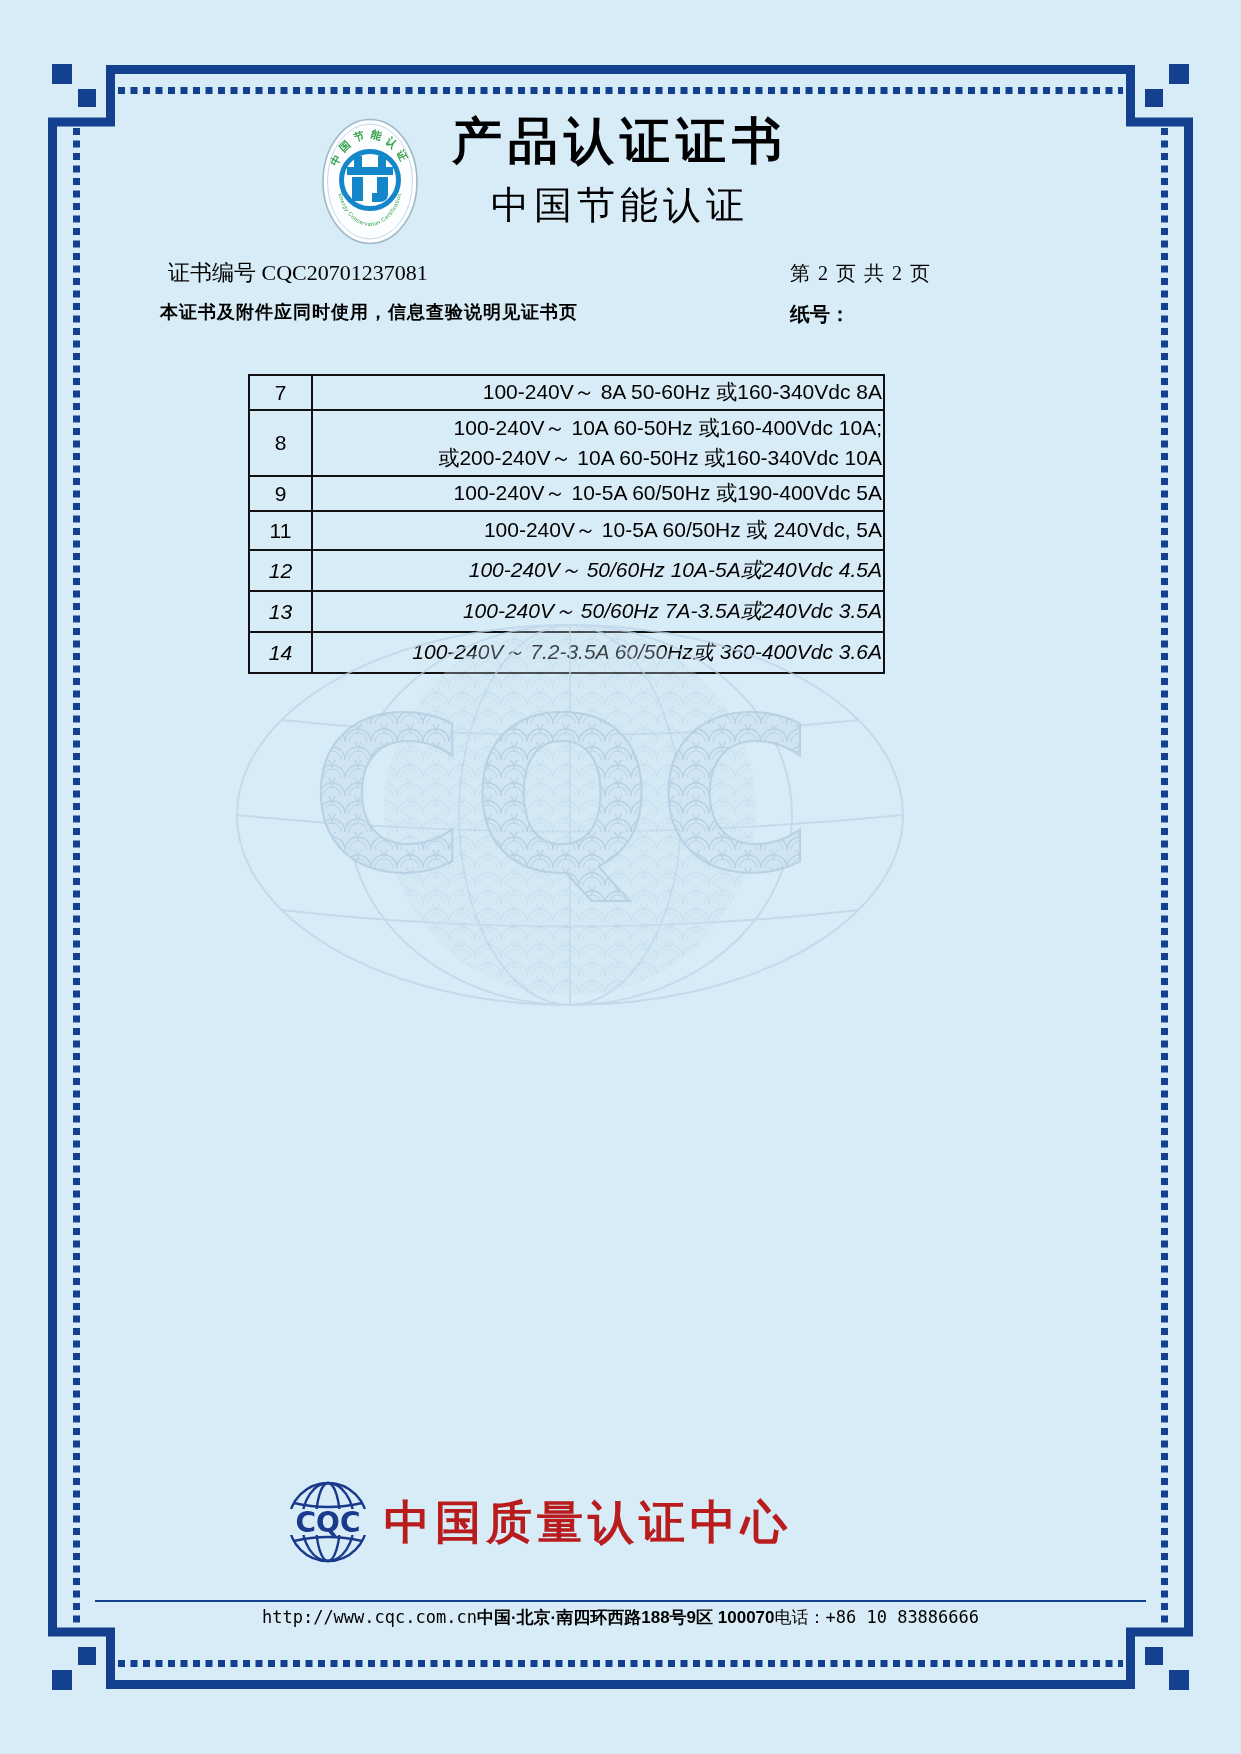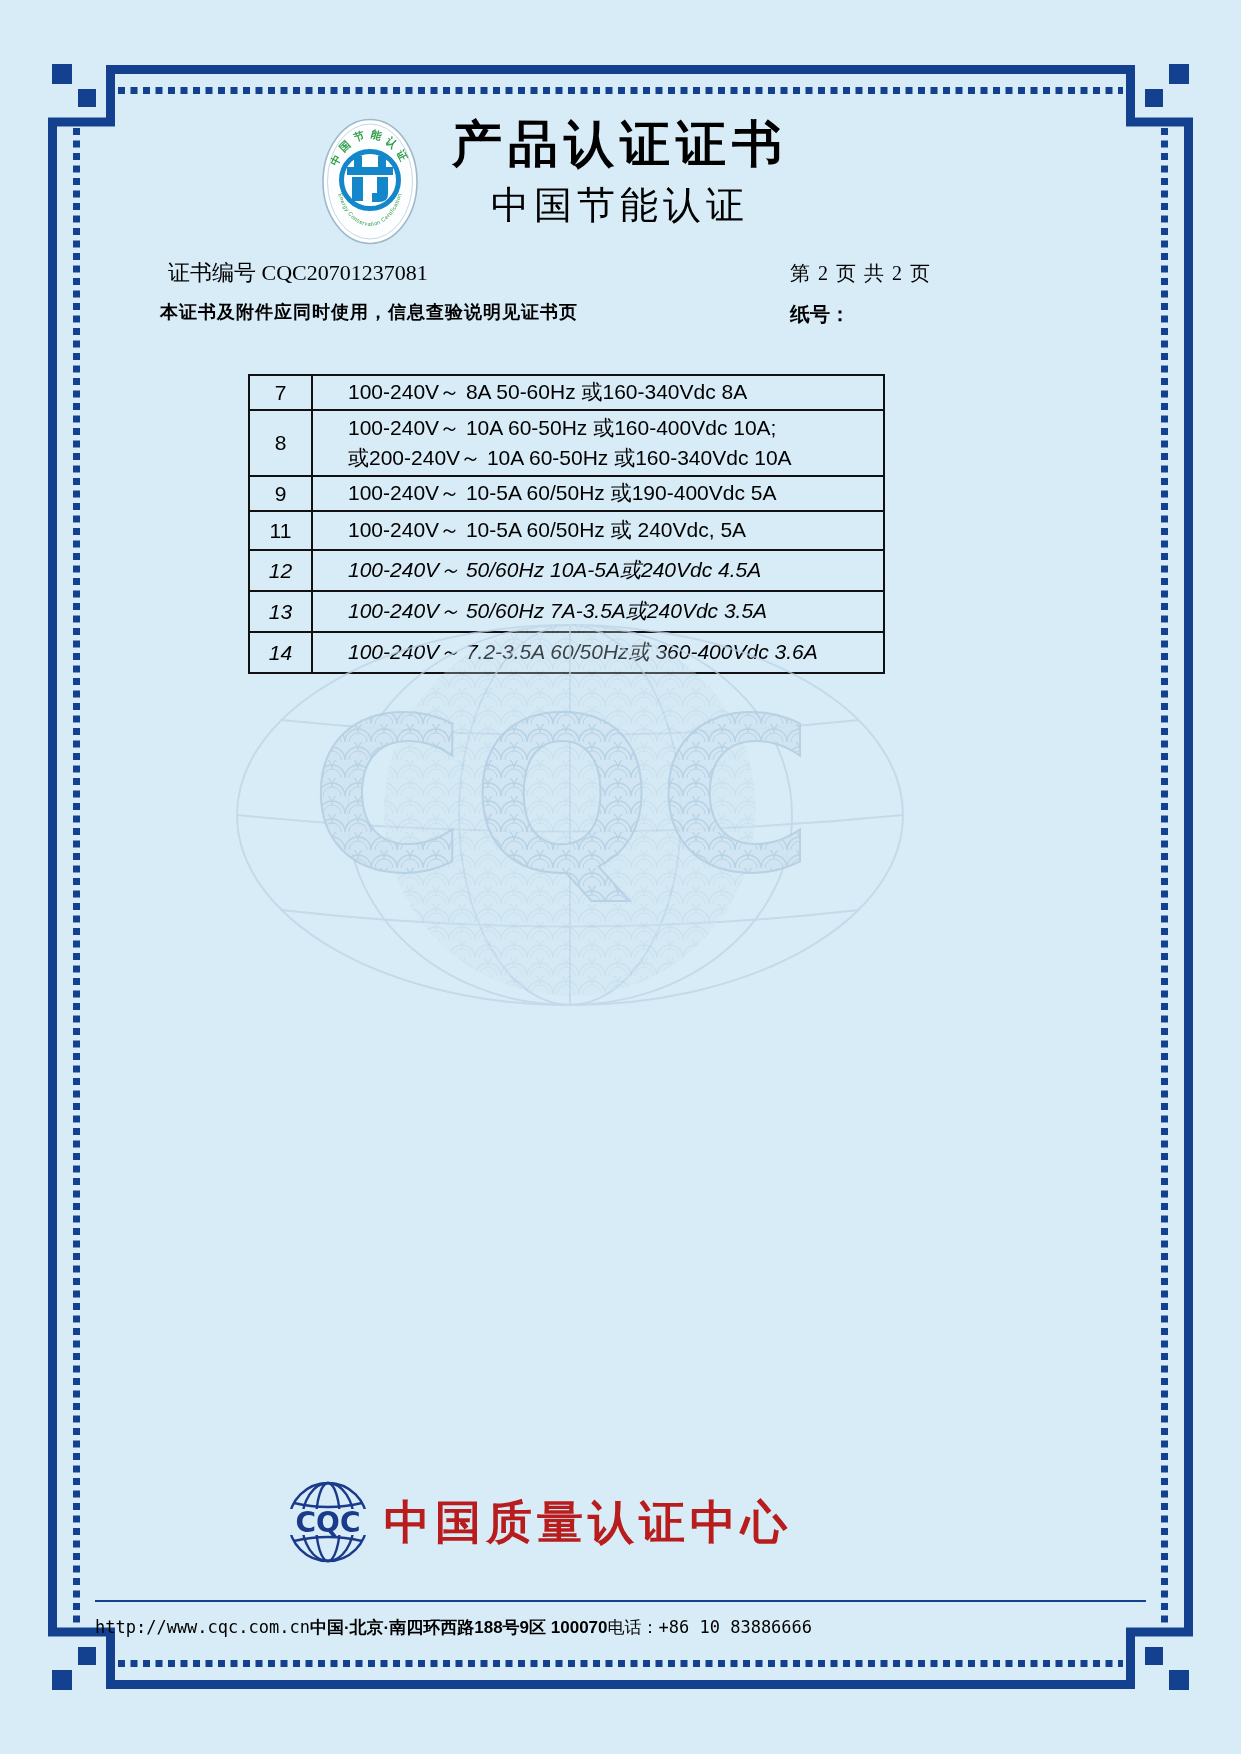--- a/index.html
+++ b/index.html
@@ -5,47 +5,47 @@
   html,body{margin:0;padding:0;background:#d8ecf7;}
   .page{
     position:relative;width:1241px;height:1754px;background:#d8ecf7;
     overflow:hidden;font-family:"Liberation Sans",sans-serif;color:#000;
   }
   .abs{position:absolute;}
   
   .frame{left:0;top:0;width:1241px;height:1754px;pointer-events:none;}
   
   .emblem{left:322px;top:118px;width:96px;height:127px;}
-  .title-block{left:420px;top:116px;width:400px;text-align:center;}
+  .title-block{left:420px;top:116px;width:400px;text-align:center;font-family:Liberation Mono, monospace;}
   .title{font-size:50px;font-weight:bold;letter-spacing:6px;line-height:1.15;}
   .subtitle{font-size:38px;font-weight:400;letter-spacing:5px;margin-top:6px;}
   
   .cert-line{left:168px;top:258px;font-family:"Liberation Serif",serif;font-size:22px;}
   .cert-line .num{font-family:"Liberation Serif",serif;}
   .page-info{left:790px;top:260px;font-family:"Liberation Serif",serif;font-size:20px;word-spacing:3px;}
   .usage-note{left:160px;top:300px;font-size:18px;font-weight:600;letter-spacing:1px;}
   .paper-no{left:790px;top:301px;font-size:20px;font-weight:600;}
   
   .spec-table{left:248px;top:374px;}
   table{border-collapse:collapse;width:637px;table-layout:fixed;}
   td{border:2px solid #111;font-size:21px;vertical-align:middle;}
   td.no{width:59px;text-align:center;}
-  td.spec{padding-left:35px;white-space:pre-line;line-height:1.45;}
+  td.spec{padding-left:35px;white-space:pre-line;line-height:1.45;text-align:right;}
   tr.r-s td{height:31px;}
   tr.r-m td{height:35px;}
   tr.r-l td{height:37px;font-style:italic;}
   tr.r-xl td{height:62px;}
   
   .watermark{left:215px;top:598px;width:710px;height:424px;opacity:.85;pointer-events:none;}
   
   .cqc-logo{left:287px;top:1481px;width:82px;height:82px;}
   .org-name{left:384px;top:1492px;font-size:46px;font-weight:600;letter-spacing:5px;color:#b91c1c;}
   .bottom-bar{
-    left:95px;top:1600px;width:1051px;border-top:2px solid #14418f;padding-top:14px;
-    display:flex;justify-content:flex-start;align-items:baseline;
+    left:95px;top:1600px;width:1051px;border-top:2px solid #14418f;padding-top:4px;
+    display:flex;justify-content:center;align-items:baseline;
   }
   .bottom-bar .url,.bottom-bar .phone{font-family:"DejaVu Sans Mono",monospace;font-size:17px;}
   .bottom-bar .addr{font-size:17px;font-weight:600;}
 </style>
 </head>
 <body>
 
 <div class="page">
 
   <div class="abs frame">

